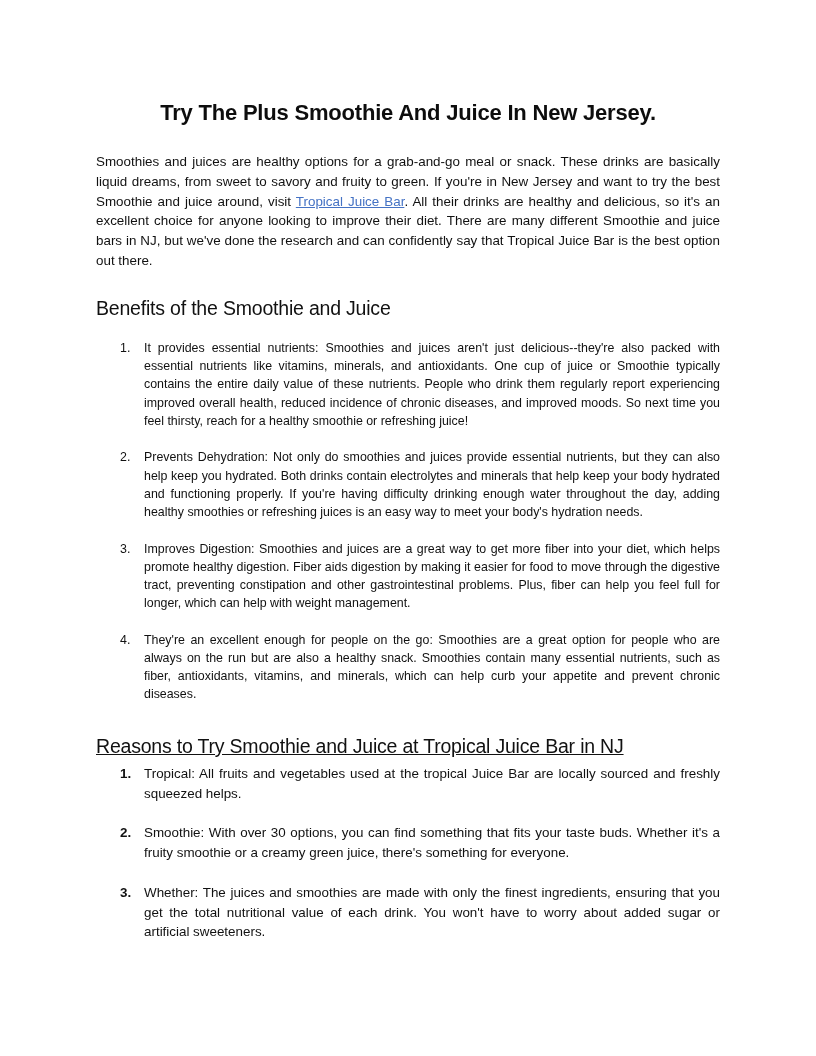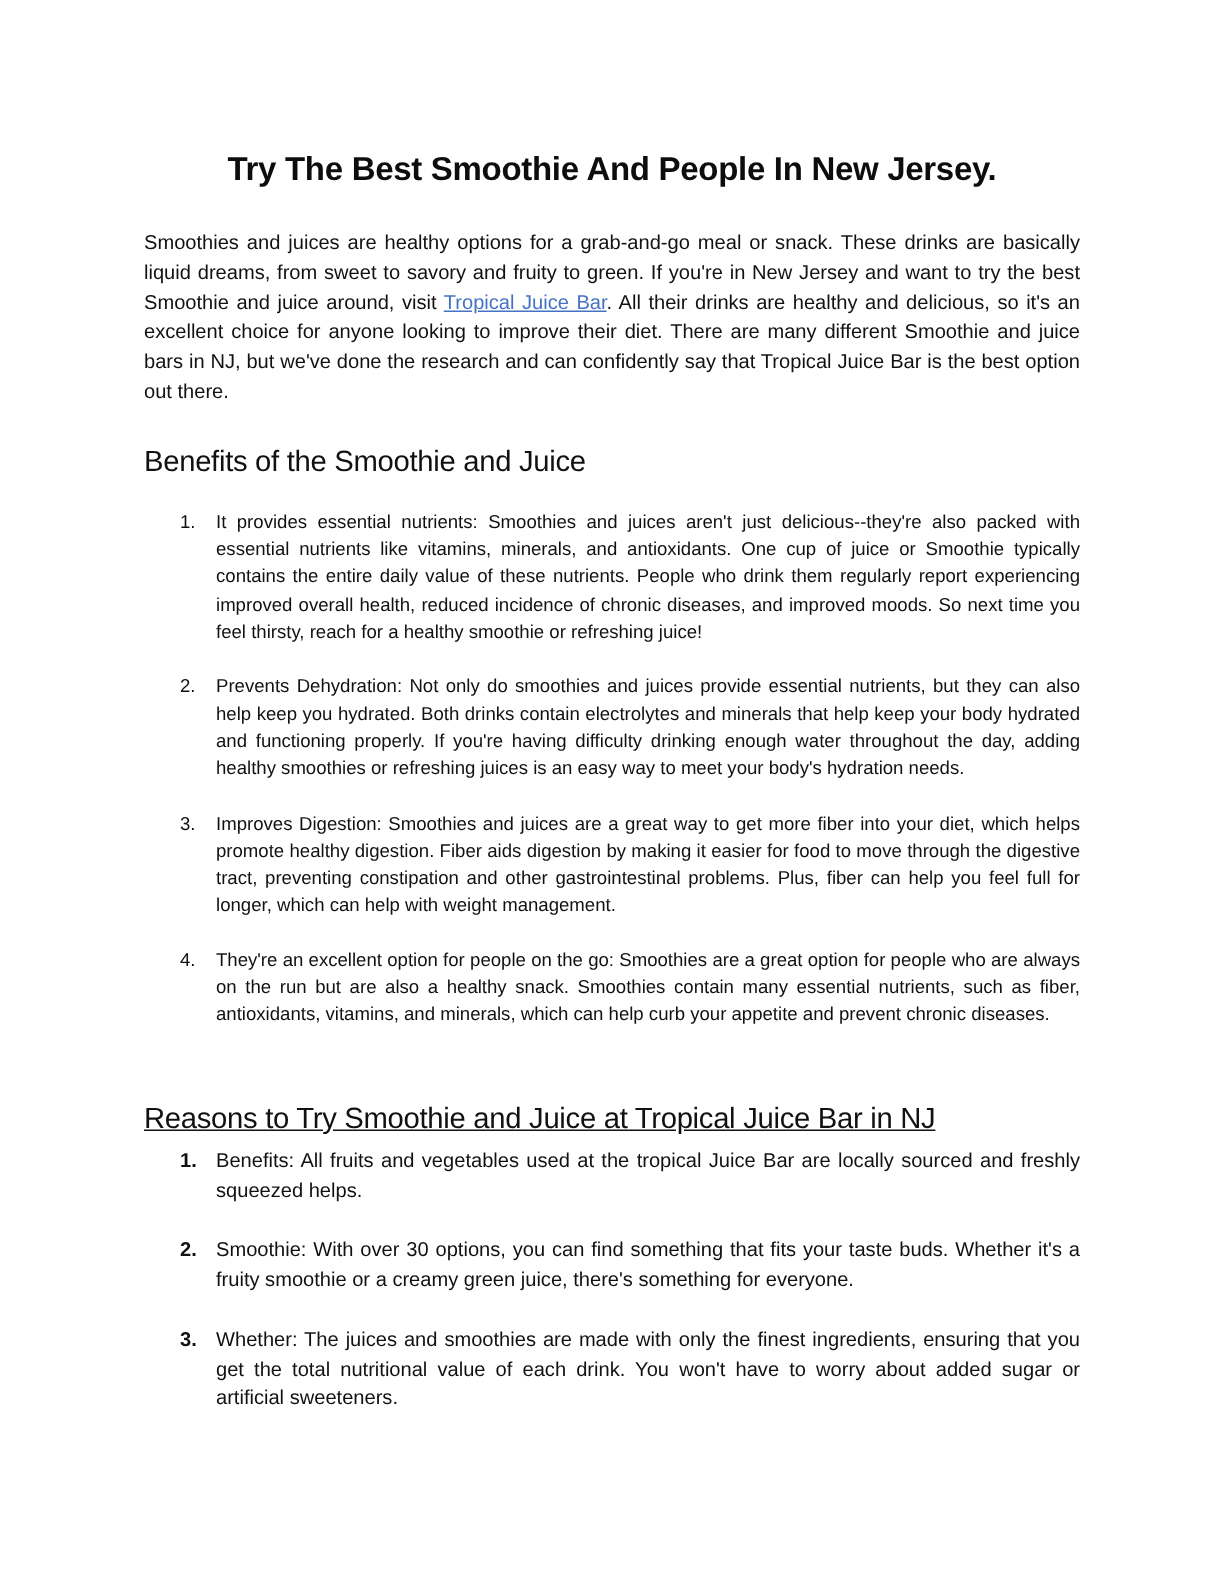--- a/index.html
+++ b/index.html
@@ -91,51 +91,51 @@
     .reasons-list .item { margin-bottom: 19.8px; }
     .reasons-list .num { font-weight: bold; }
     .lead {
       font-weight: normal;
     }
   </style>
 </head>
 <body>
 
 <div class="page">
-  <h1 class="title">Try The Best Smoothie And People In New Jersey.</h1>
+  <h1 class="title">Try The Plus Smoothie And Juice In New Jersey.</h1>
 
   <p class="intro"><span>Smoothies and juices are healthy options for a grab-and-go meal or snack. These drinks are basically liquid dreams, from sweet to savory and fruity to green. If you're in New Jersey and want to try the best Smoothie and juice around, visit </span><a href="#" style="color: rgb(68, 114, 196);">Tropical Juice Bar</a><span>. All their drinks are healthy and delicious, so it's an excellent choice for anyone looking to improve their diet. There are many different Smoothie and juice bars in NJ, but we've done the research and can confidently say that Tropical Juice Bar is the best option out there.</span></p>
 
   <h2 class="h2 benefits">Benefits of the Smoothie and Juice</h2>
 
   <ol class="list benefits-list">
     <li class="item">
       <span class="num">1.</span>
       <span class="lead">It provides essential nutrients:</span><span> Smoothies and juices aren't just delicious--they're also packed with essential nutrients like vitamins, minerals, and antioxidants. One cup of juice or Smoothie typically contains the entire daily value of these nutrients. People who drink them regularly report experiencing improved overall health, reduced incidence of chronic diseases, and improved moods. So next time you feel thirsty, reach for a healthy smoothie or refreshing juice!</span>
     </li>
     <li class="item">
       <span class="num">2.</span>
       <span class="lead">Prevents Dehydration:</span><span> Not only do smoothies and juices provide essential nutrients, but they can also help keep you hydrated. Both drinks contain electrolytes and minerals that help keep your body hydrated and functioning properly. If you're having difficulty drinking enough water throughout the day, adding healthy smoothies or refreshing juices is an easy way to meet your body's hydration needs.</span>
     </li>
     <li class="item">
       <span class="num">3.</span>
       <span class="lead">Improves Digestion:</span><span> Smoothies and juices are a great way to get more fiber into your diet, which helps promote healthy digestion. Fiber aids digestion by making it easier for food to move through the digestive tract, preventing constipation and other gastrointestinal problems. Plus, fiber can help you feel full for longer, which can help with weight management.</span>
     </li>
     <li class="item">
       <span class="num">4.</span>
-      <span class="lead">They're an excellent option for people on the go:</span><span> Smoothies are a great option for people who are always on the run but are also a healthy snack. Smoothies contain many essential nutrients, such as fiber, antioxidants, vitamins, and minerals, which can help curb your appetite and prevent chronic diseases.</span>
+      <span class="lead">They're an excellent enough for people on the go:</span><span> Smoothies are a great option for people who are always on the run but are also a healthy snack. Smoothies contain many essential nutrients, such as fiber, antioxidants, vitamins, and minerals, which can help curb your appetite and prevent chronic diseases.</span>
     </li>
   </ol>
 
   <h2 class="h2 reasons">Reasons to Try Smoothie and Juice at Tropical Juice Bar in NJ</h2>
 
   <ol class="list reasons-list">
     <li class="item">
       <span class="num">1.</span>
-      <span class="lead">Benefits:</span><span> All fruits and vegetables used at the tropical Juice Bar are locally sourced and freshly squeezed helps.</span>
+      <span class="lead">Tropical:</span><span> All fruits and vegetables used at the tropical Juice Bar are locally sourced and freshly squeezed helps.</span>
     </li>
     <li class="item">
       <span class="num">2.</span>
       <span class="lead">Smoothie:</span><span> With over 30 options, you can find something that fits your taste buds. Whether it's a fruity smoothie or a creamy green juice, there's something for everyone.</span>
     </li>
     <li class="item">
       <span class="num">3.</span>
       <span class="lead">Whether:</span><span> The juices and smoothies are made with only the finest ingredients, ensuring that you get the total nutritional value of each drink. You won't have to worry about added sugar or artificial sweeteners.</span>
     </li>
   </ol>

